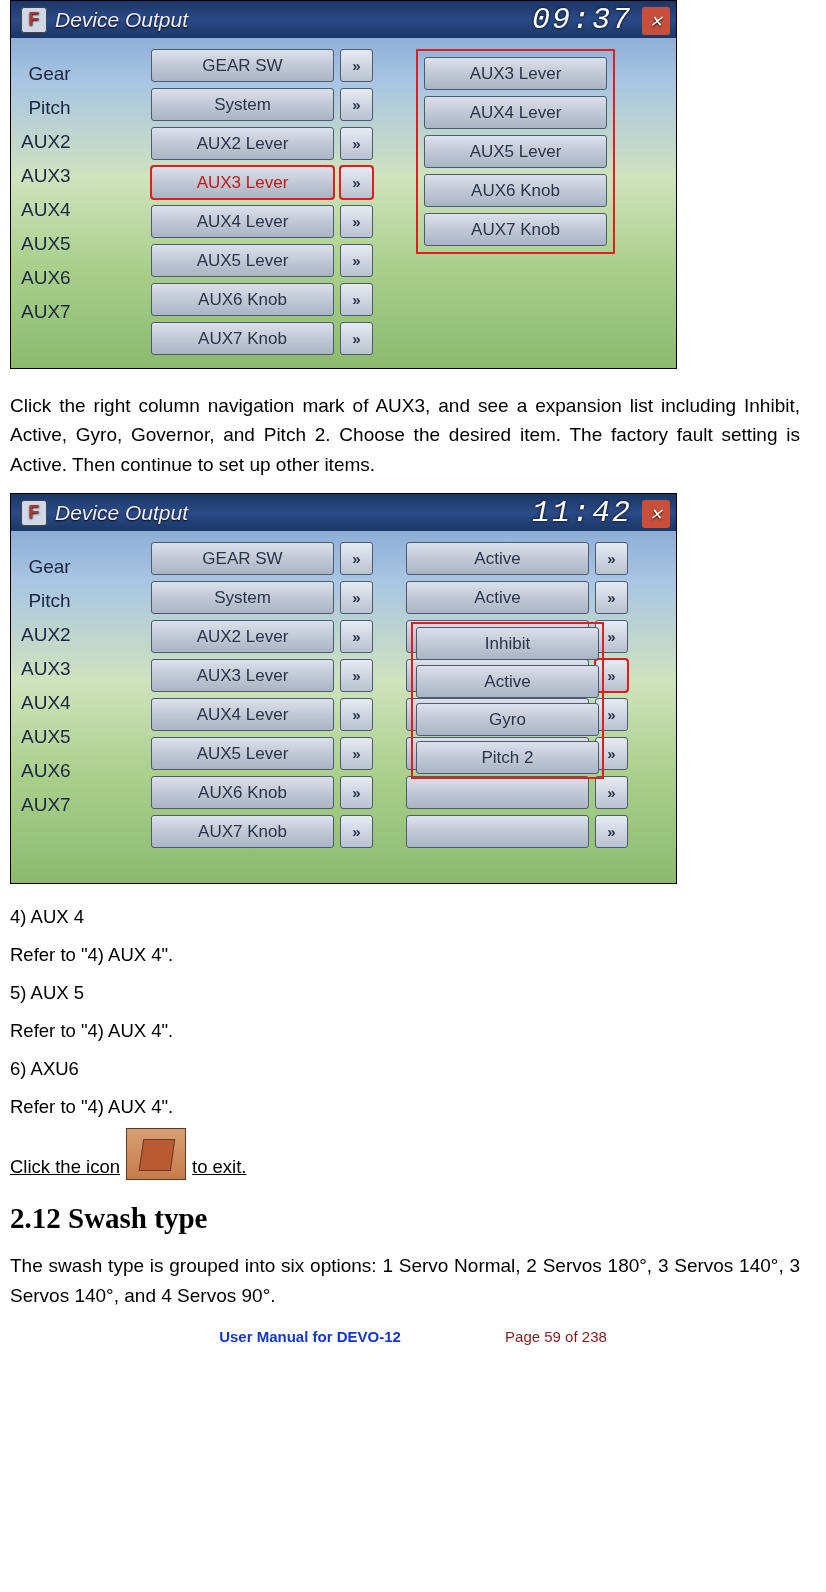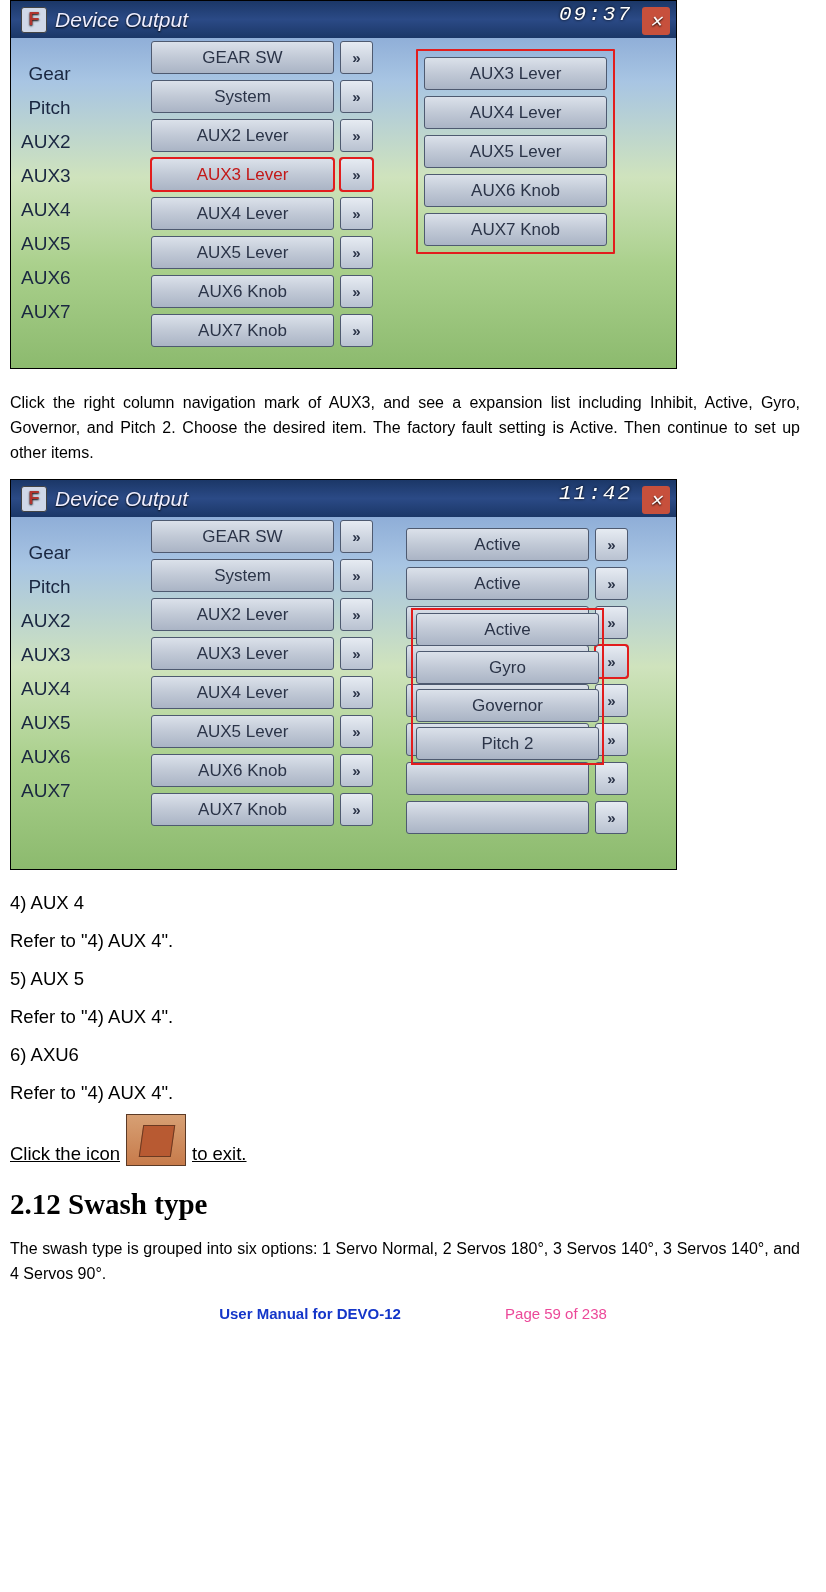--- a/index.html
+++ b/index.html
@@ -1,40 +1,40 @@
 <!DOCTYPE html>
 <html><head>
 <meta charset="utf-8">
 <style>
   * { box-sizing: border-box; margin: 0; padding: 0; }
   html, body { width: 826px; font-family: Arial, Helvetica, sans-serif; background:#fff; color:#000; }
   .page { width: 826px; padding: 0 10px 14px 10px; }
 
-  p.body { font-size: 16px; line-height: 1.55; margin: 0 16px 14px 0; text-align: justify; }
+  p.body { font-size: 19px; line-height: 1.55; margin: 0 16px 14px 0; text-align: justify; }
   p.seq  { font-size: 18.5px; margin: 16px 0 10px 0; }
   h2.section { font-family: "Times New Roman", serif; font-weight: bold; font-size: 29px; margin: 22px 0 16px 0; }
 
   
   .shot { border:1px solid #000; position:relative; width: 667px; margin-bottom: 22px;
           background: linear-gradient(180deg,#7c9ccf 0%, #a8c5e3 22%, #cfe3bd 48%, #aad08c 72%, #8cba6e 100%); }
   .shotA { height: 369px; }
   .shotB { height: 391px; }
 
   .titlebar { position:absolute; left:0; right:0; top:0; height:37px;
       background: linear-gradient(180deg,#1b3767 0%, #2b4a86 50%, #1b3767 100%);
       color:#eef; display:flex; align-items:center; padding:0 10px;
       font-size:21px; font-style:italic; text-shadow:0 1px 2px #000; }
   .titlebar .logo { width:26px; height:26px; background:#d0d8e8; border:1px solid #444; border-radius:3px; margin-right:8px; display:flex; align-items:center; justify-content:center; font-weight:bold; color:#b0342f; font-style:normal; font-size:18px; }
-  .clock { position:absolute; right:44px; top:2px; color:#fff; font-family:"Courier New",monospace; font-size:21px; letter-spacing:2px; text-shadow:0 0 3px #000; }
+  .clock { position:absolute; right:44px; top:2px; color:#fff; font-family:"Courier New",monospace; font-size:30px; letter-spacing:2px; text-shadow:0 0 3px #000; }
   .run-icon { position:absolute; right:6px; top:6px; width:28px; height:28px; background:#c7503c; border-radius:3px; display:flex; align-items:center; justify-content:center; color:#fff; font-size:16px; }
 
   .labels-col { position:absolute; left:10px; top:56px; display:flex; flex-direction:column; gap:0;align-items:flex-end; }
   .lbl { font-size:19px; color:#1a2741; height:34px; display:flex; align-items:center; }
 
-  .buttons-col { position:absolute; top:40px; display:flex; flex-direction:column; gap:6px; }
+  .buttons-col { position:absolute; top:48px; display:flex; flex-direction:column; gap:6px; }
   .colA-left { left:140px; }
   .btnrow { display:flex; align-items:center; gap:6px; }
   .btn { height:33px; background:linear-gradient(180deg,#dbe1ea 0%,#c1c9d6 50%,#aab4c5 100%); border:1px solid #4e5a70; border-radius:3px; display:flex; align-items:center; justify-content:center; font-size:17px; color:#2b3448; }
   .btn.main { width:183px; }
   .chev { width:33px; height:33px; border:1px solid #4e5a70; border-radius:3px; background:linear-gradient(180deg,#e6ebf2,#b9c2d1); display:flex; align-items:center; justify-content:center; font-size:15px; color:#2b3448; font-weight:bold; }
 
   .highlight-red { outline:2px solid #e21d1d; outline-offset:-1px; }
   .red-text { color:#c31818; }
 
   .popup-col { position:absolute; display:flex; flex-direction:column; gap:6px; }
@@ -50,21 +50,21 @@
 
   
   .exit-icon { display:inline-block; width:60px; height:52px; vertical-align:middle; background:linear-gradient(180deg,#d7a074,#c77b4b); border:1px solid #5b3a26; position:relative; margin:0 6px; }
   .exit-icon::after{ content:""; position:absolute; left:14px; top:10px; width:30px; height:30px; background:#b85a32; border:1px solid #6b3a22; transform:skewX(-8deg); }
 
   .iconline { font-size:18.5px; margin:8px 0 8px 0; display:flex; align-items:flex-end; }
   .iconline span { line-height:1.4;text-decoration:underline; }
 
   .footer { text-align:center; margin-top:18px; font-size:15px; }
   .footer .man { color:#1436c9; font-weight:bold; margin-right:100px; }
-  .footer .pg  { color:#ec4899; }
+  .footer .pg  { color:#7f1d1d; }
 </style>
 </head>
 <body>
 
 <div class="page">
 
   <div class="shot shotA">
     <div class="titlebar">
       <div class="logo">F</div>
       <span>Device Output</span>
@@ -209,23 +209,23 @@
       <div class="rrow">
           <div class="rbtn"></div>
           <div class="chev">»</div>
         </div>
       <div class="rrow">
           <div class="rbtn"></div>
           <div class="chev">»</div>
         </div>
     </div>
     <div class="popup-inner">
+      <div class="pbtn">Inhibit</div>
       <div class="pbtn">Active</div>
       <div class="pbtn">Gyro</div>
-      <div class="pbtn">Governor</div>
       <div class="pbtn">Pitch 2</div>
     </div>
   </div>
 
   <p class="seq">4)    AUX 4</p>
   <p class="seq">Refer to "4) AUX 4".</p>
   <p class="seq">5)    AUX 5</p>
   <p class="seq">Refer to "4) AUX 4".</p>
   <p class="seq">6)    AXU6</p>
   <p class="seq">Refer to "4) AUX 4".</p>

